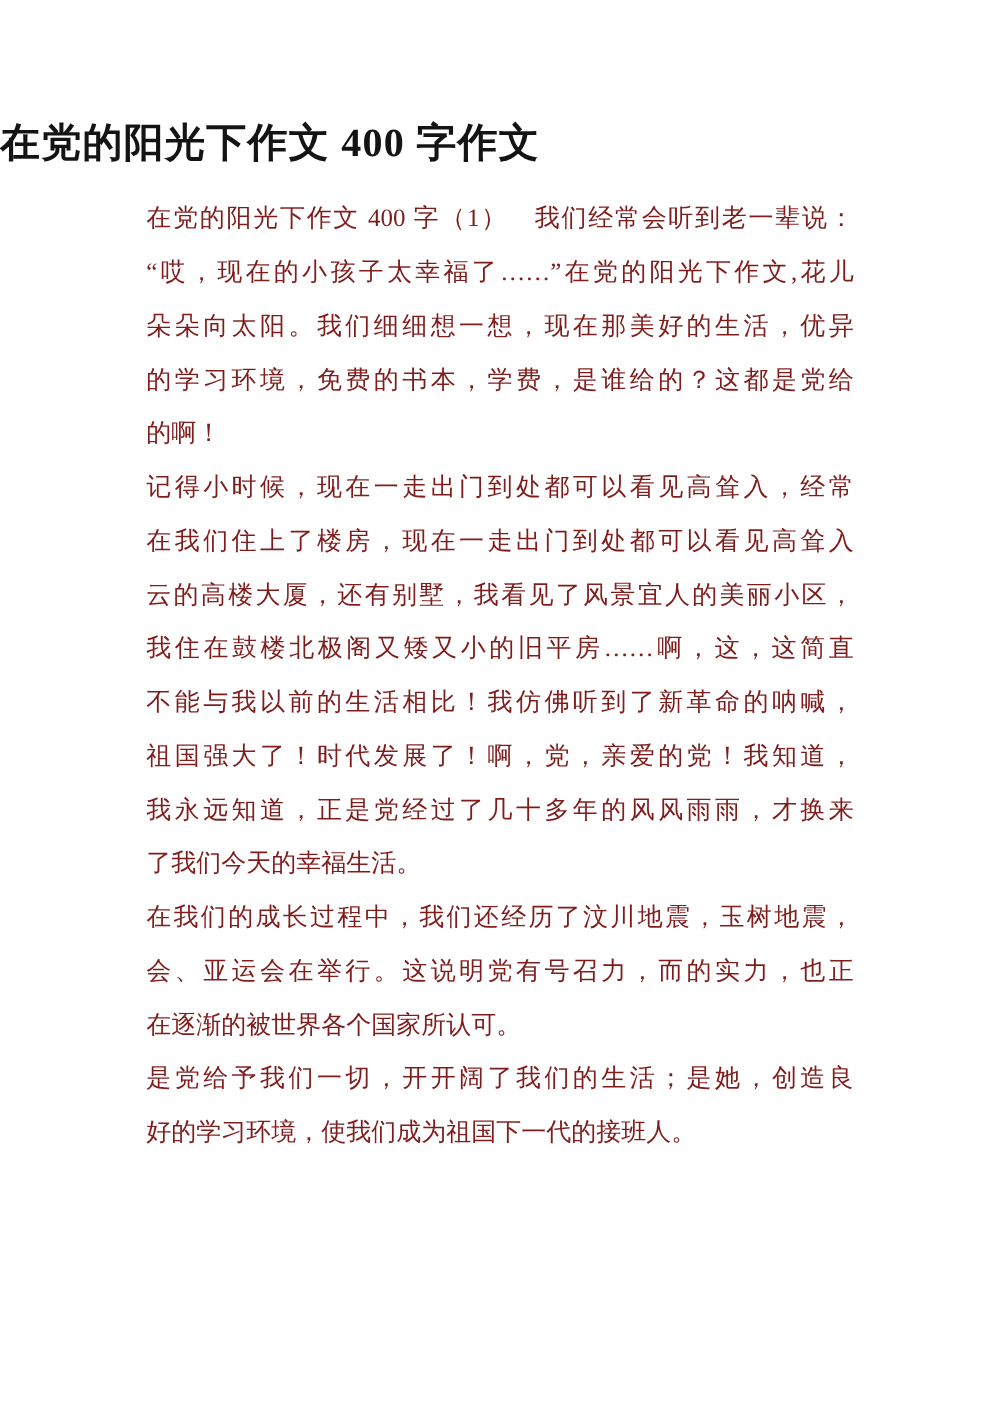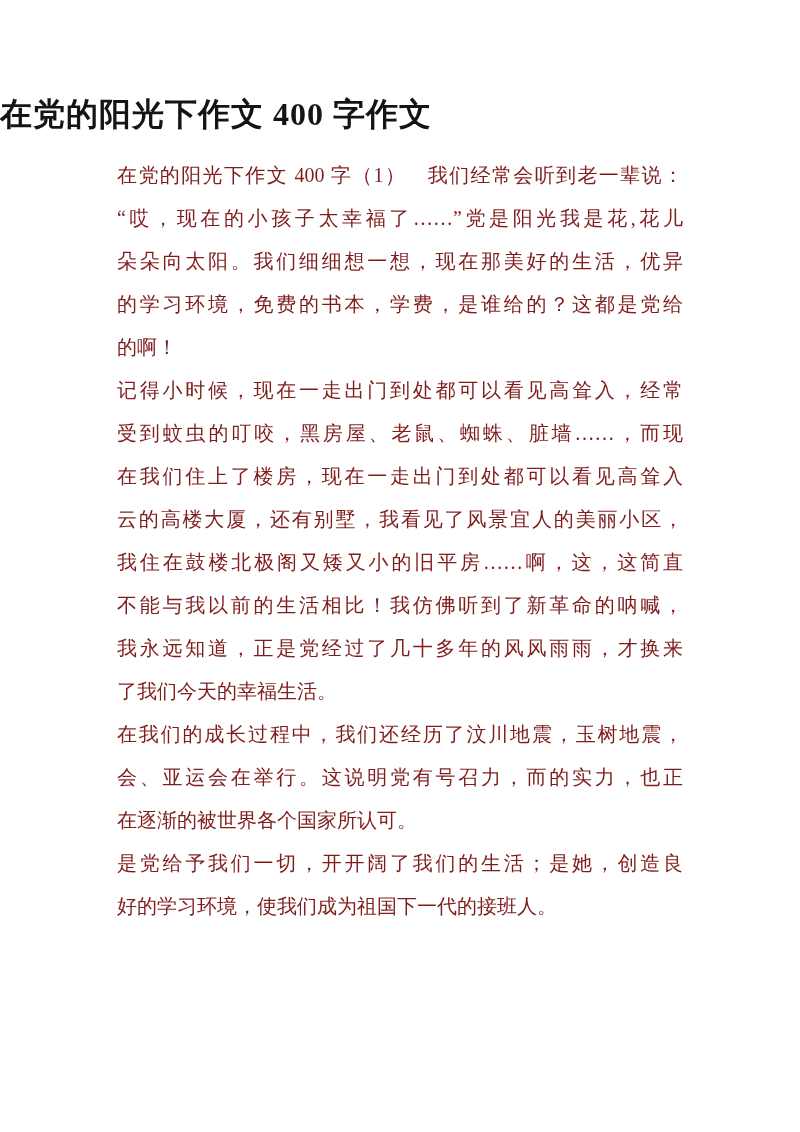--- a/index.html
+++ b/index.html
@@ -52,32 +52,32 @@
   }
 </style>
 </head>
 <body>
 
 <div class="page">
   <h1 class="doc-title">在党的阳光下作文 400 字作文</h1>
   <div class="essay">
       <div class="para">
         <div class="line">在党的阳光下作文 400 字（1）　我们经常会听到老一辈说：</div>
-        <div class="line">“哎，现在的小孩子太幸福了……”党是阳光我是花,花儿</div>
+        <div class="line">“哎，现在的小孩子太幸福了……”在党的阳光下作文,花儿</div>
         <div class="line">朵朵向太阳。我们细细想一想，现在那美好的生活，优异</div>
         <div class="line">的学习环境，免费的书本，学费，是谁给的？这都是党给</div>
         <div class="line last">的啊！</div>
       </div>
       <div class="para">
         <div class="line">记得小时候，现在一走出门到处都可以看见高耸入，经常</div>
-        <div class="line">受到蚊虫的叮咬，黑房屋、老鼠、蜘蛛、脏墙……，而现</div>
         <div class="line">在我们住上了楼房，现在一走出门到处都可以看见高耸入</div>
         <div class="line">云的高楼大厦，还有别墅，我看见了风景宜人的美丽小区，</div>
         <div class="line">我住在鼓楼北极阁又矮又小的旧平房……啊，这，这简直</div>
         <div class="line">不能与我以前的生活相比！我仿佛听到了新革命的呐喊，</div>
+        <div class="line">祖国强大了！时代发展了！啊，党，亲爱的党！我知道，</div>
         <div class="line">我永远知道，正是党经过了几十多年的风风雨雨，才换来</div>
         <div class="line last">了我们今天的幸福生活。</div>
       </div>
       <div class="para">
         <div class="line">在我们的成长过程中，我们还经历了汶川地震，玉树地震，</div>
         <div class="line">会、亚运会在举行。这说明党有号召力，而的实力，也正</div>
         <div class="line last">在逐渐的被世界各个国家所认可。</div>
       </div>
       <div class="para">
         <div class="line">是党给予我们一切，开开阔了我们的生活；是她，创造良</div>

